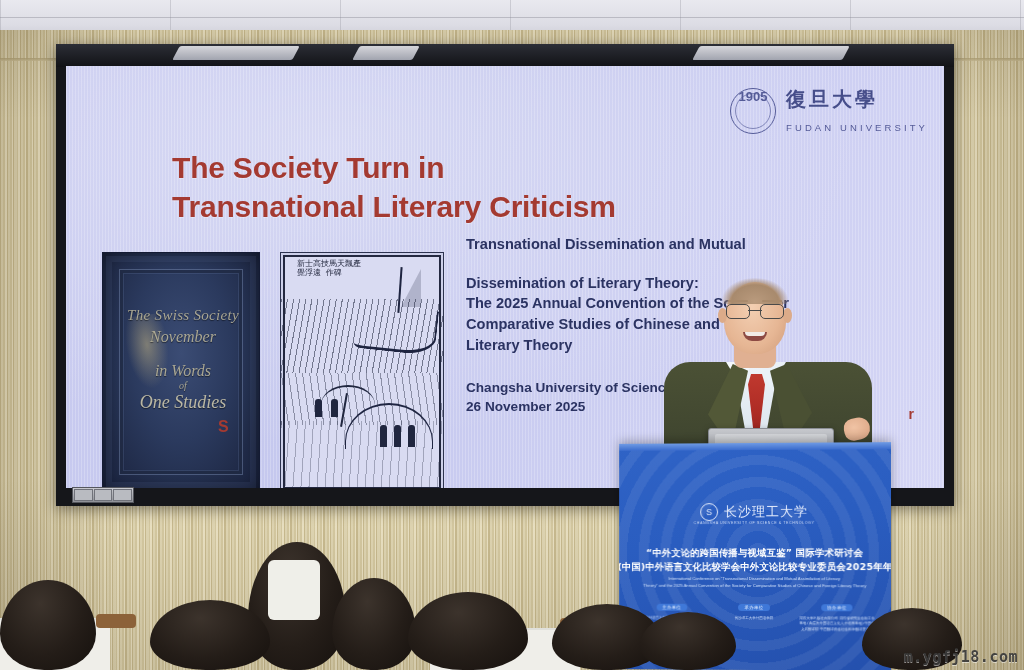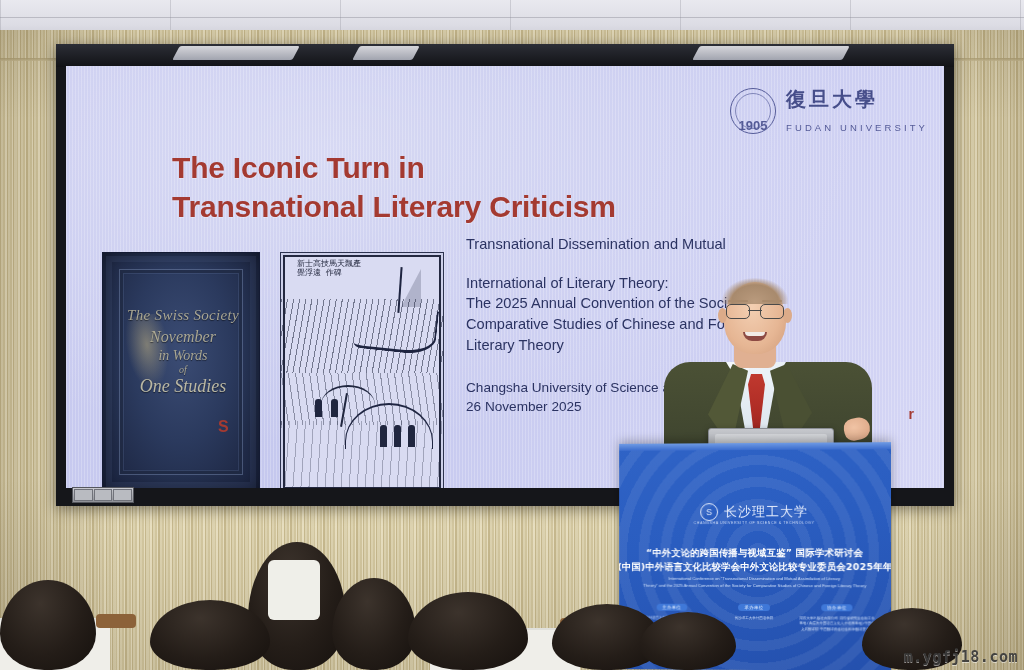--- a/index.html
+++ b/index.html
@@ -95,21 +95,21 @@
     text-shadow: 0 1px 1px rgba(255,255,255,.35);
   }
   .fudan-logo {
     position: absolute; right: 16px; top: 22px;
     display: flex; align-items: center; gap: 10px;
     color: #39417a; opacity: .92;
   }
   .fudan-seal {
     width: 44px; height: 44px; border-radius: 50%;
     border: 1.6px solid #4a5190;
-    display: flex; align-items: flex-end; justify-content: center;
+    display: flex; align-items: flex-start; justify-content: center;
     position: relative;
   }
   .fudan-seal:before{
     content:""; position:absolute; inset:4px; border-radius:50%;
     border:1px solid rgba(74,81,144,.65);
   }
   .fudan-seal span{ font-size: 13px; font-weight:bold; color:#4a5190; }
   .fudan-cn { font-size: 20px; font-weight: bold; letter-spacing: 3px;
               color:#3b4382; font-family:"DejaVu Sans", sans-serif; line-height:1; }
   .fudan-en { font-size: 9.5px; letter-spacing: 3.1px; color:#4a5190; margin-top:13px;}
@@ -133,21 +133,21 @@
     border:6px solid rgba(120,140,185,.10);
   }
   .book-text{
     position:absolute; left:22px; right:18px; top:54px;
     color:#b9b49a; text-align:center;
     font-family:"Liberation Serif", serif; text-shadow:0 1px 1px rgba(0,0,0,.6);
     opacity:.88;
   }
   .bt1{font-size:15px; font-style:italic; line-height:1.1; letter-spacing:.3px;}
   .bt2{font-size:16px; font-style:italic; margin-top:4px;}
-  .bt3{font-size:14px; font-style:italic; margin-top:2px;}
+  .bt3{font-size:16px; font-style:italic; margin-top:16px;}
   .bt4{font-size:10px; font-style:italic;}
   .bt5{font-size:18px; font-style:italic; margin-top:1px; color:#cdc8ad;}
   .book-figure{
     position:absolute; left:24px; top:62px; width:42px; height:74px;
     background: radial-gradient(ellipse at 50% 40%, rgba(190,175,130,.55), rgba(190,175,130,0) 70%);
     transform: rotate(-8deg);
   }
 
   .art-wood {
     position: absolute; left: 214px; top: 186px;
@@ -196,21 +196,21 @@
   .fig{position:absolute; width:7px; height:22px; background:#20263f; border-radius:3px 3px 0 0;}
   .tree{
     position:absolute; left:40px; top:132px; width:54px; height:40px;
   }
   .tree:before{content:""; position:absolute; left:22px; top:8px; width:2px; height:34px; background:#20263f; transform:rotate(10deg);}
   .tree:after{content:""; position:absolute; left:0; top:0; width:54px; height:18px;
     border-top:2px solid #20263f; border-radius:50%/100% 100% 0 0;}
 
   .slide-body {
     position: absolute; left: 400px; top: 168px; width: 440px;
-    color: #2b3362; font-size: 14.6px; font-weight: normal; line-height: 1.42;
+    color: #2b3362; font-size: 14.6px; font-weight: bold; line-height: 1.42;
   }
   .slide-body .ln { display:block; }
   .slide-body .gap { height: 18px; }
   .slide-venue { margin-top: 22px; font-size: 13.6px; }
   .presenter-name{
     position:absolute; right: 30px; top: 340px;
     color:#a43a31; font-size: 14px; font-weight:bold;
   }
   .slide-s-mark{
     position:absolute; left: 152px; top: 352px;
@@ -383,21 +383,21 @@
         <div class="fudan-seal">
           <span>1905</span>
         </div>
         <div>
           <div class="fudan-cn">復旦大學</div>
           <div class="fudan-en">FUDAN UNIVERSITY</div>
         </div>
       </div>
 
       <div class="slide-title">
-        <div>The Iconic Turn in</div>
+        <div>The Society Turn in</div>
         <div>Transnational Literary Criticism</div>
       </div>
 
       <div class="art-book">
         <div class="bevel"></div>
         <div class="inner-frame"></div>
         <div class="book-figure"></div>
         <div class="book-text">
           <div class="bt1"><span>The</span>
             <span>Swiss Society</span></div>
@@ -421,21 +421,21 @@
         <div class="fig" style="right:56px;bottom:44px;"></div>
         <div class="fig" style="right:42px;bottom:44px;"></div>
         <div class="fig" style="right:28px;bottom:44px;"></div>
         <div class="fig" style="left:34px;bottom:74px;height:18px;"></div>
         <div class="fig" style="left:50px;bottom:74px;height:18px;"></div>
       </div>
 
       <div class="slide-body">
         <span class="ln">Transnational Dissemination and Mutual</span>
         <div class="gap"></div>
-        <span class="ln">International of Literary Theory:</span>
+        <span class="ln">Dissemination of Literary Theory:</span>
         <span class="ln">The 2025 Annual Convention of the Society for</span>
         <span class="ln">Comparative Studies of Chinese and Foreign</span>
         <span class="ln">Literary Theory</span>
         <div class="slide-venue">
           <span class="ln">Changsha University of Science and Technology</span>
           <span class="ln">26 November 2025</span>
         </div>
       </div>
 
       <div class="slide-s-mark">S</div>

